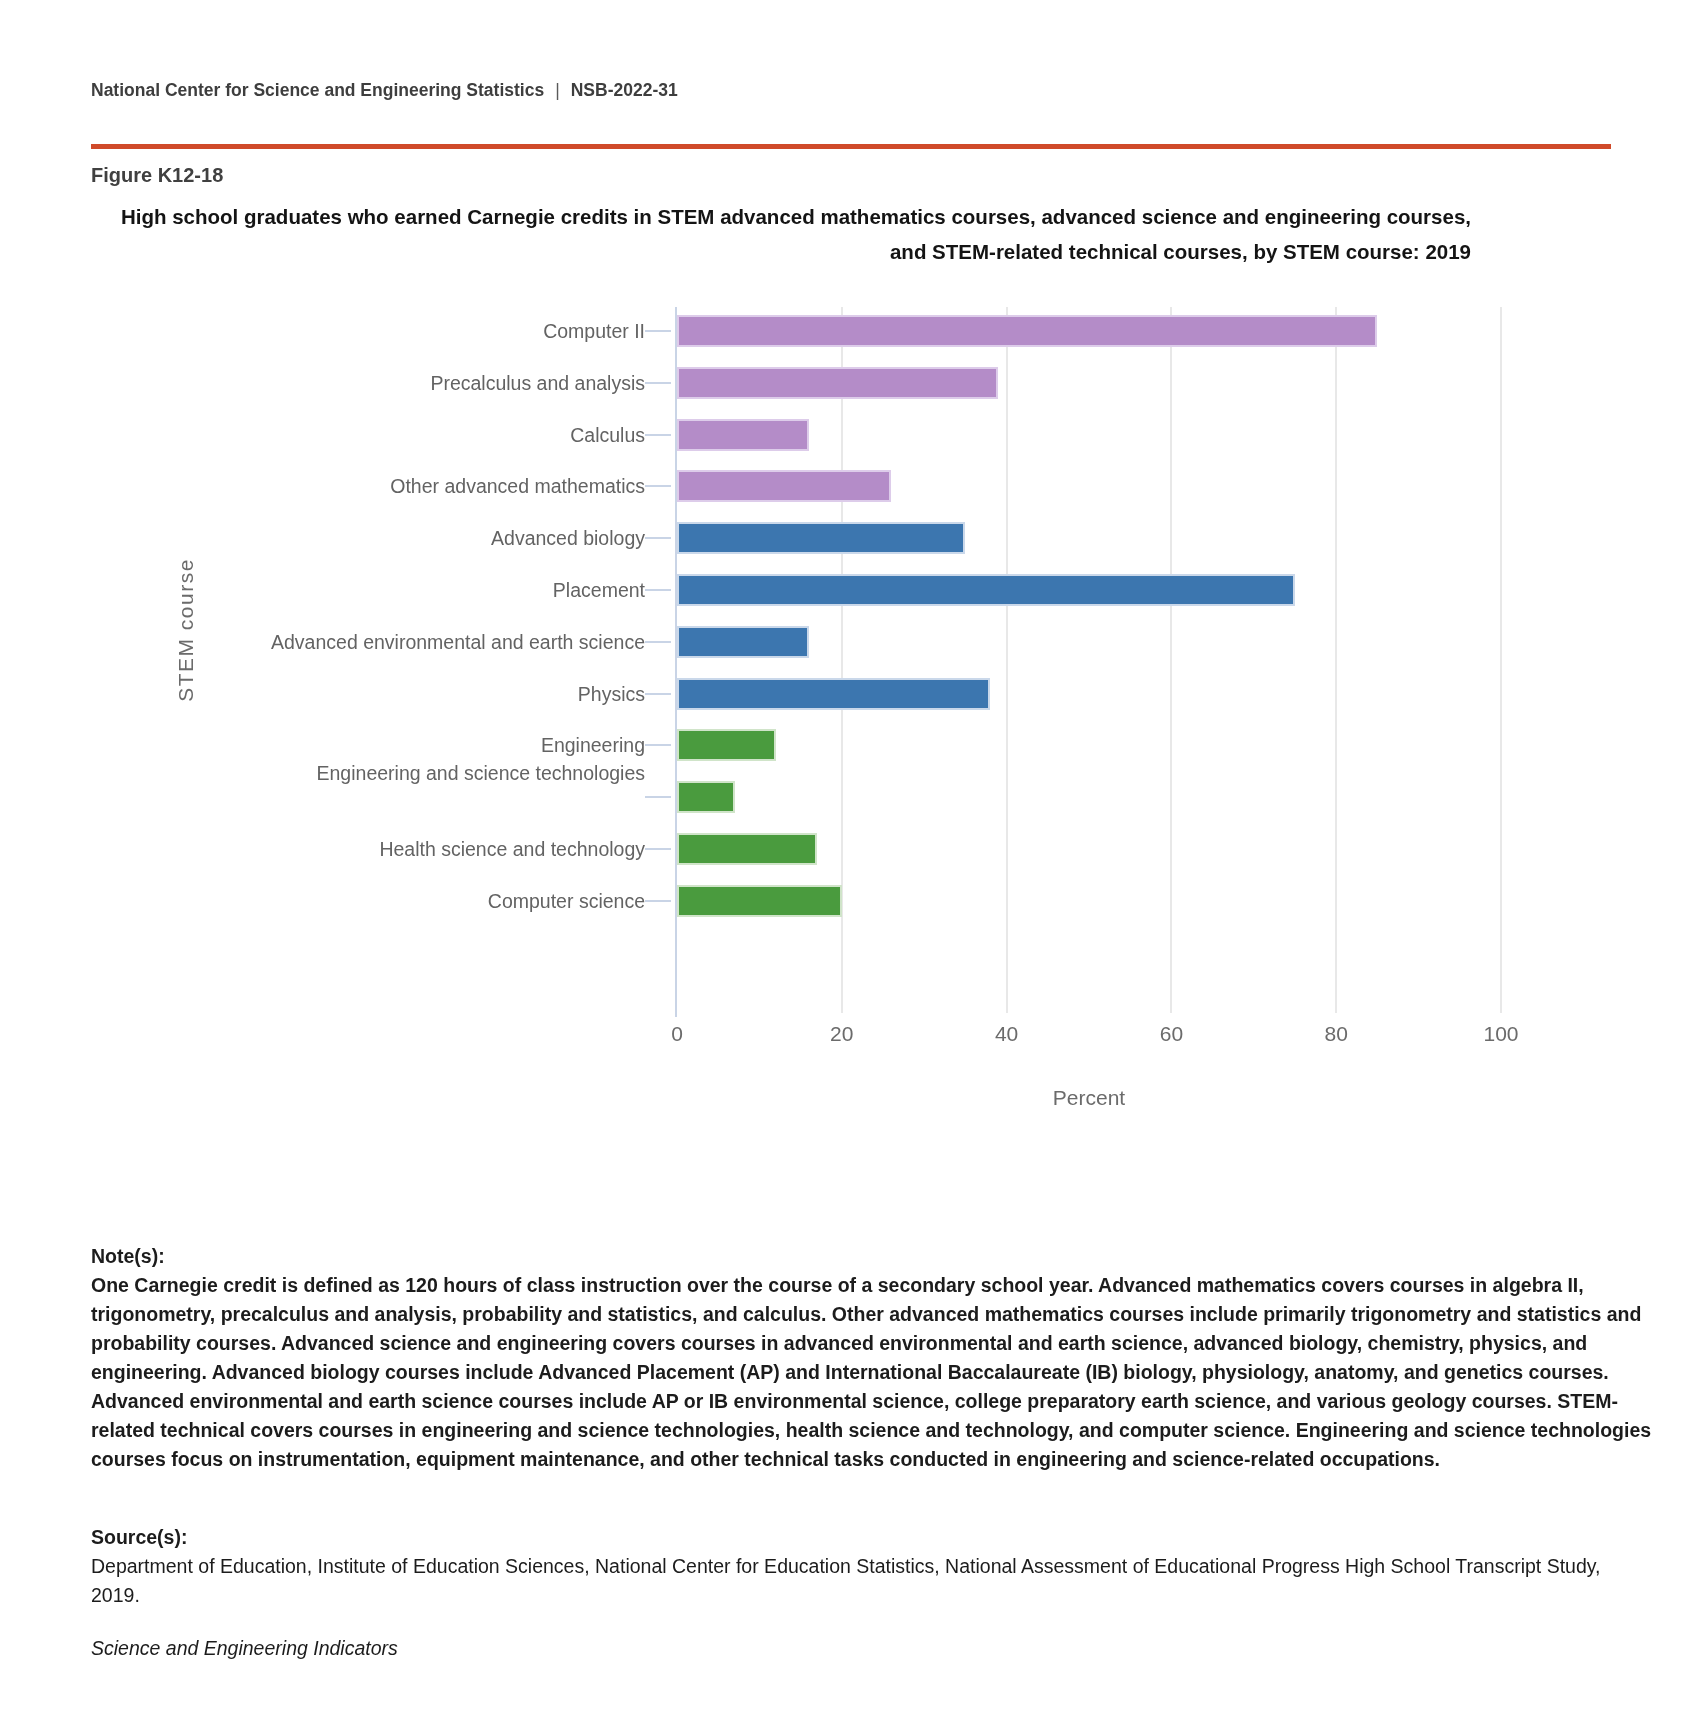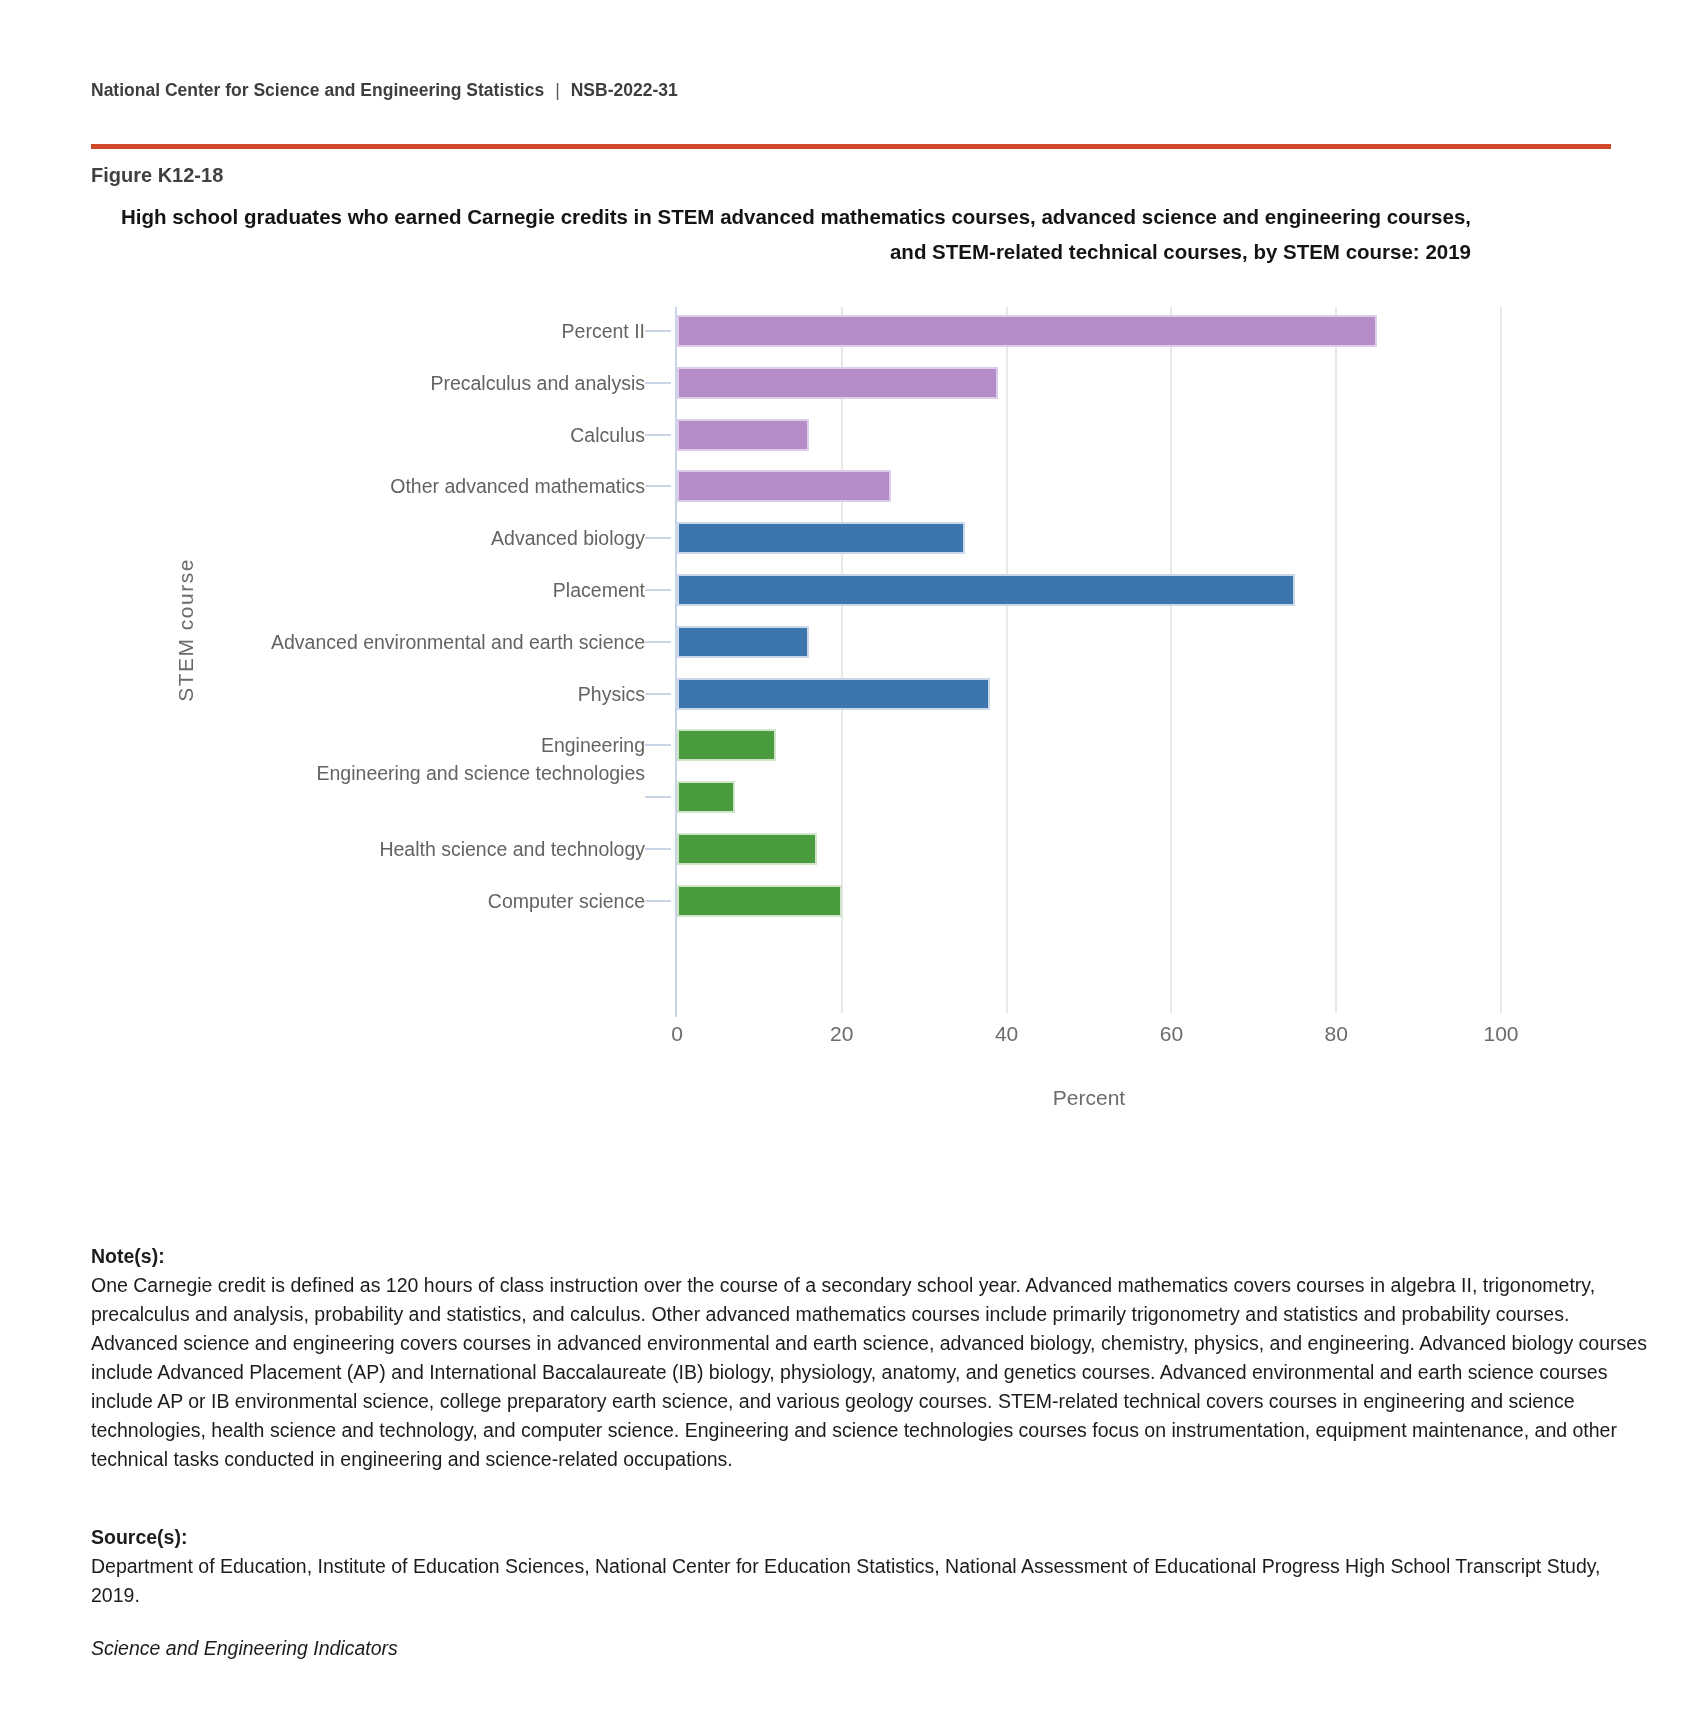--- a/index.html
+++ b/index.html
@@ -25,21 +25,21 @@
              font-size:19.5px;line-height:26px;color:#636363;}
   .xtick{position:absolute;top:1022px;transform:translateX(-50%);font-size:21px;color:#6b6b6b;}
   .xlabel{position:absolute;left:1089px;top:1086px;transform:translateX(-50%);
           font-size:21px;color:#6b6b6b;}
   .ylabel{position:absolute;left:186px;top:630px;transform:translate(-50%,-50%) rotate(-90deg);
           font-size:21px;color:#6b6b6b;letter-spacing:1.5px;white-space:nowrap;}
 
   .fn{position:absolute;left:91px;font-size:19.5px;line-height:29px;color:#1c1c1c;}
   .fn-abbr{top:1184px;width:1562px;}
   .fn-notes-h{top:1242px;font-weight:700;}
-  .fn-notes{top:1271px;width:1562px;}
+  .fn-notes{top:1271px;width:1562px;font-weight:bold;}
   .fn-src-h{top:1523px;font-weight:700;}
   .fn-src{top:1552px;width:1562px;}
   .fn-ind{top:1634px;font-style:italic;}
 </style>
 </head>
 <body>
 
 <div class="page">
 
   <div class="doc-header">
@@ -85,21 +85,21 @@
         <div class="bar" style="top: 577.8px; width: 164.8px; background: rgb(74, 155, 62); border-color: rgb(208, 228, 201);"></div>
         <div class="rowtick" style="top: 592.8px;"></div>
       </div>
     <div class="xlabel">Percent</div>
   <div class="xtick" style="left: 677px;">0</div>
       <div class="xtick" style="left: 841.8px;">20</div>
       <div class="xtick" style="left: 1006.6px;">40</div>
       <div class="xtick" style="left: 1171.4px;">60</div>
       <div class="xtick" style="left: 1336.2px;">80</div>
       <div class="xtick" style="left: 1501px;">100</div>
-      <div class="cat-label" style="top: 331px;">Percent II</div>
+      <div class="cat-label" style="top: 331px;">Computer II</div>
       <div class="cat-label" style="top: 382.8px;">Precalculus and analysis</div>
       <div class="cat-label" style="top: 434.6px;">Calculus</div>
       <div class="cat-label" style="top: 486.4px;">Other advanced mathematics</div>
       <div class="cat-label" style="top: 538.2px;">Advanced biology</div>
       <div class="cat-label" style="top: 590px;">Placement</div>
       <div class="cat-label" style="top: 641.8px;">Advanced environmental and earth science</div>
       <div class="cat-label" style="top: 693.6px;">Physics</div>
       <div class="cat-label" style="top: 745.4px;">Engineering</div>
       <div class="cat-label" style="top: 773px;">Engineering and science technologies</div>
       <div class="cat-label" style="top: 849px;">Health science and technology</div>

